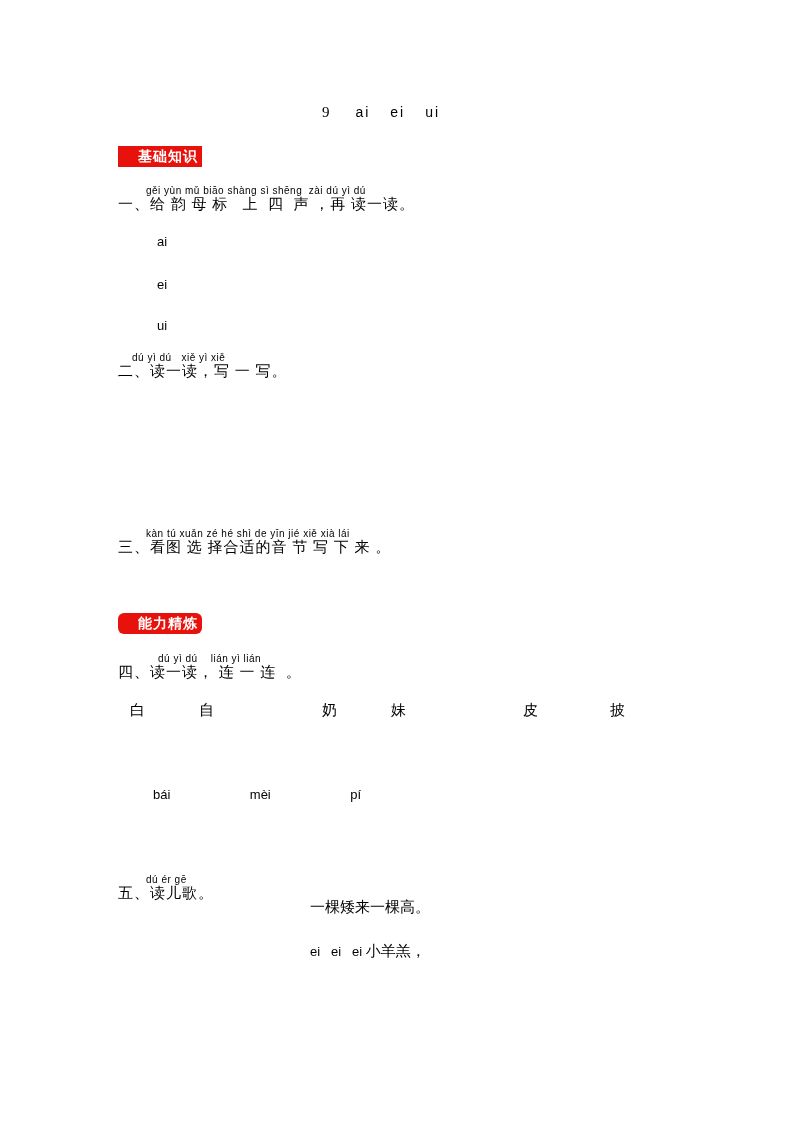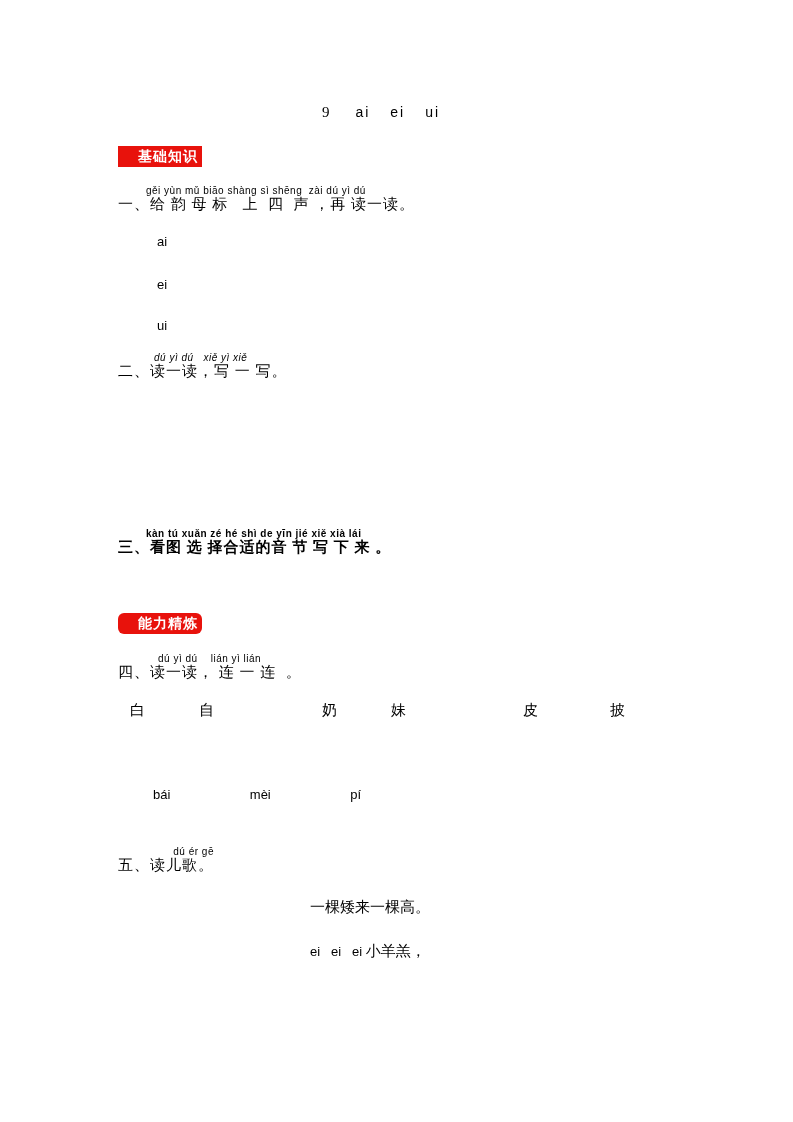--- a/index.html
+++ b/index.html
@@ -65,26 +65,26 @@
     font-size: 15px;
     letter-spacing: 1px;
     font-family: "Liberation Serif", serif;
     white-space: pre;
     margin-top: -1px;
   }
 
   #item1 { left: 118px; top: 185px; }
   #item1 .pinyin-row { margin-left: 28px; }
   #item2 { left: 118px; top: 352px; }
-  #item2 .pinyin-row { margin-left: 36px; font-style: italic; }
-  #item3 { left: 118px; top: 528px; font-weight: bold; }
+  #item2 .pinyin-row { margin-left: 14px; }
+  #item3 { left: 118px; top: 528px; }
   #item3 .pinyin-row { margin-left: 28px; }
   #item4 { left: 118px; top: 653px; }
   #item4 .pinyin-row { margin-left: 40px; }
-  #item5 { left: 118px; top: 846px; text-align: right; }
+  #item5 { left: 118px; top: 874px; }
   #item5 .pinyin-row { margin-left: 28px; }
 
   
   .vowel {
     position: absolute;
     left: 157px;
     font-size: 13px;
     font-family: "Liberation Sans", sans-serif;
   }
   #vowel-ai { top: 234px; }

